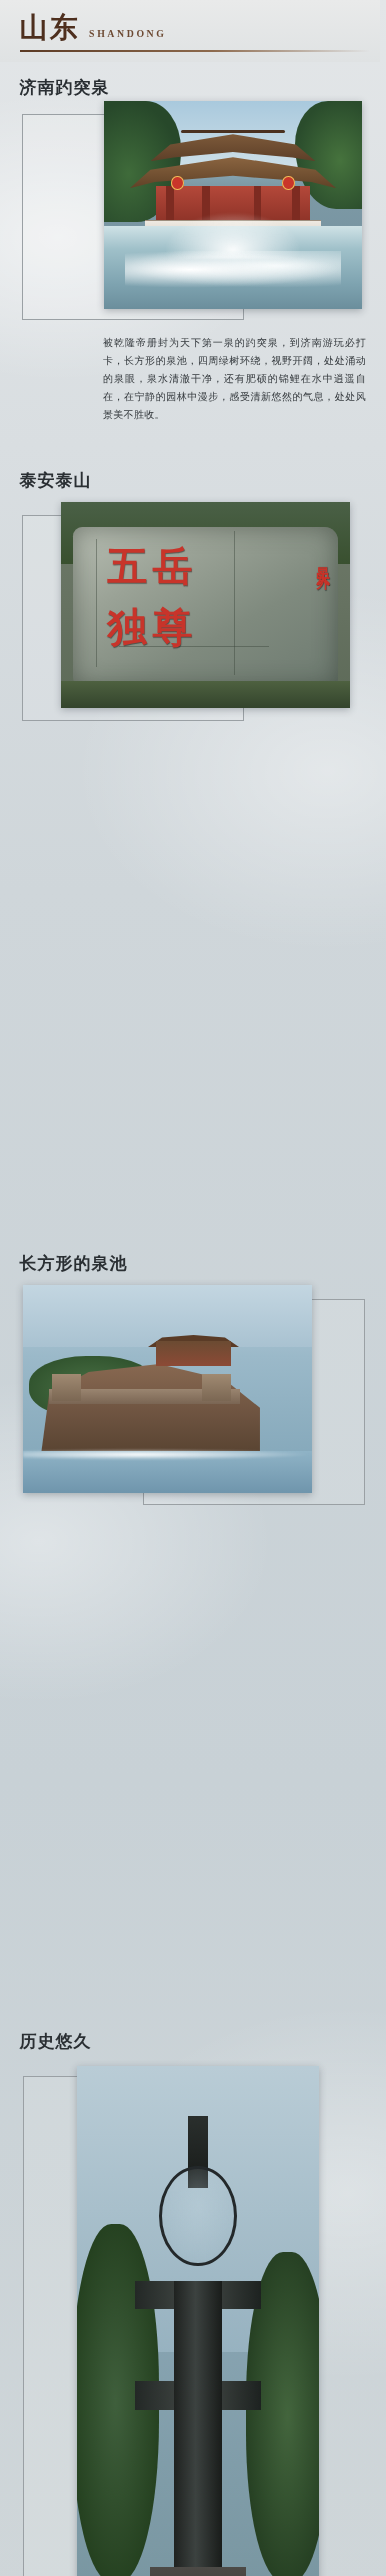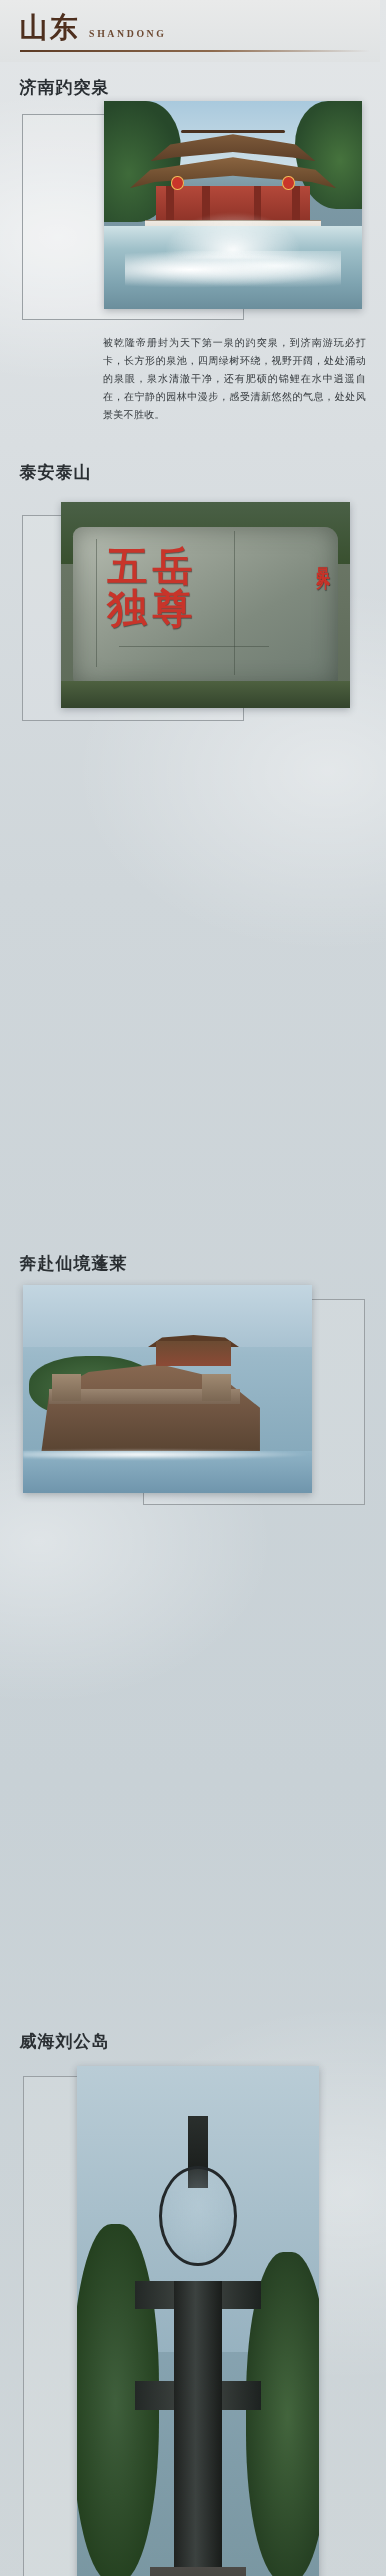--- a/index.html
+++ b/index.html
@@ -219,62 +219,62 @@
       <div class="lantern" style="left:69%;top:36%"></div>
       <div class="water"></div>
       <div class="spray"></div>
       <div class="foam"></div>
     </div>
 
     <div class="caption" style="left:103px;top:334px;width:263px">被乾隆帝册封为天下第一泉的趵突泉，到济南游玩必打卡，长方形的泉池，四周绿树环绕，视野开阔，处处涌动的泉眼，泉水清澈干净，还有肥硕的锦鲤在水中逍遥自在，在宁静的园林中漫步，感受清新悠然的气息，处处风景美不胜收。</div>
   </div>
 
   <div class="section" style="top:453px;height:773px">
-    <div class="sec-title" style="left:19.6px;top:8px">泰安泰山</div>
+    <div class="sec-title" style="left:19.6px;top:16px">泰安泰山</div>
 
     <div class="frame" style="left:21.6px;top:62px;width:222px;height:206px"></div>
 
     <div class="photo p2" style="left:61px;top:49px;width:289px;height:206px">
       <div class="bgtrees"></div>
       <div class="rock"></div>
       <div class="crack" style="left:12%;top:18%;width:1.5px;height:62%"></div>
       <div class="crack" style="left:60%;top:14%;width:1px;height:70%"></div>
       <div class="crack" style="left:20%;top:70%;width:52%;height:1px"></div>
       <div class="ins ins-main">
           <div>五岳</div>
-          <div style="margin-top: 2px;">独尊</div>
+          <div style="margin-top: 21px;">独尊</div>
         </div>
       <div class="ins ins-side">昂头天外</div>
       <div class="grass"></div>
     </div>
 
   </div>
 
   <div class="section" style="top:1231px;height:773px">
-    <div class="sec-title" style="left:19.6px;top:20.6px">奔赴仙境蓬莱</div>
+    <div class="sec-title" style="left:19.6px;top:20.6px">长方形的泉池</div>
 
     <div class="frame" style="left:143px;top:68px;width:222px;height:206px"></div>
 
     <div class="photo p3" style="left:23px;top:54px;width:289px;height:208px">
       <div class="sky"></div>
       <div class="green"></div>
       <div class="cliff"></div>
       <div class="wall"></div>
       <div class="tower" style="left:10%;top:43%"></div>
       <div class="tower" style="left:62%;top:43%"></div>
       <div class="pavroof"></div>
       <div class="pav"></div>
       <div class="sea"></div>
       <div class="surf"></div>
     </div>
 
   </div>
 
   <div class="section" style="top:2009px;height:955px">
-    <div class="sec-title" style="left:19.6px;top:20.6px">威海刘公岛</div>
+    <div class="sec-title" style="left:19.6px;top:20.6px">历史悠久</div>
 
     <div class="frame" style="left:23px;top:67px;width:222px;height:732px"></div>
 
     <div class="photo p4" style="left:77px;top:57px;width:242px;height:716px">
       <div class="sky"></div>
       <div class="tl"></div>
       <div class="tr"></div>
 
       <div class="mon-top"></div>
       <div class="mon-ring"></div>

